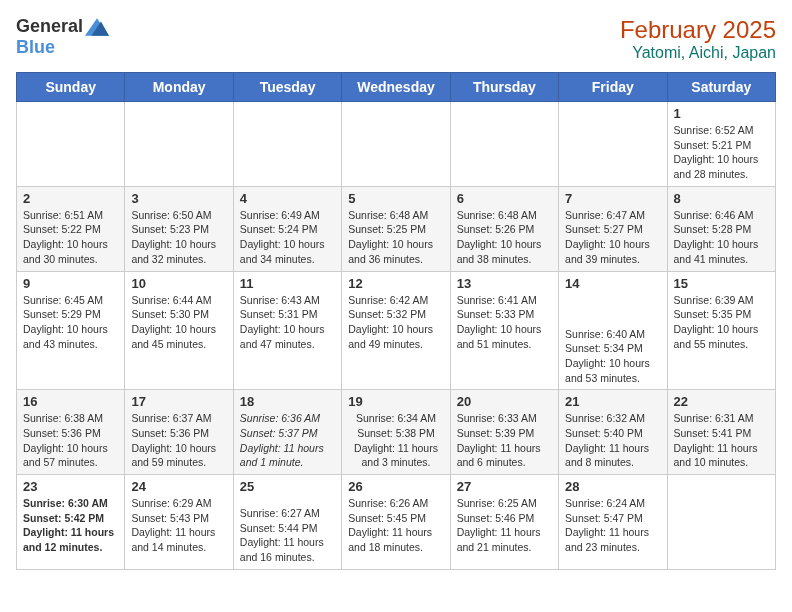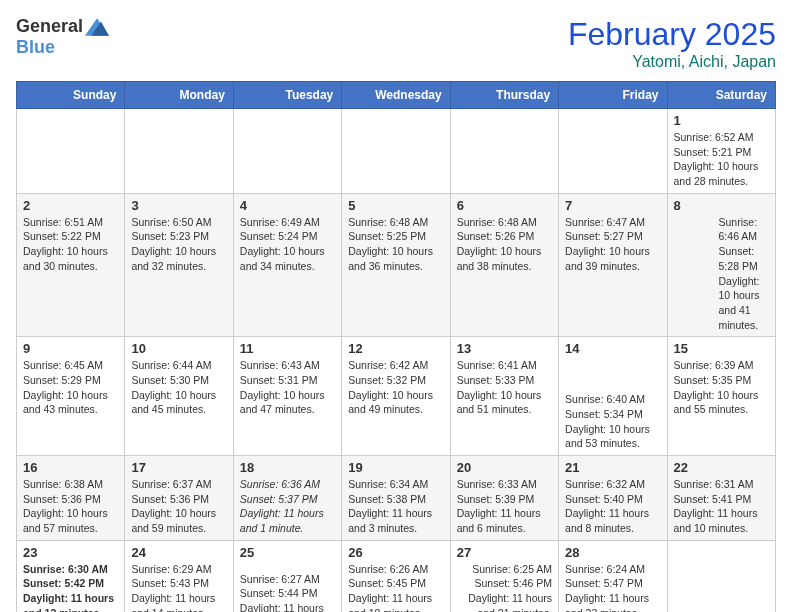--- a/index.html
+++ b/index.html
@@ -32,39 +32,39 @@
     }
     .logo-icon {
       width: 24px;
       height: 20px;
       margin-left: 2px;
     }
     .title-block {
       text-align: right;
     }
     .month-title {
-      font-size: 32px;
+      font-size: 24px;
       font-weight: normal;
-      color: #1d4ed8;
+      color: #c2410c;
     }
     .location-title {
       font-size: 16px;
       color: #0f766e;
     }
     .calendar {
       width: 100%;
       border-collapse: collapse;
       border: 1px solid #ccc;
     }
     .calendar th {
       background-color: #4472C4;
       color: #fff;
-      text-align: right;
+      text-align: center;
       padding: 6px 8px;
-      font-size: 12px;
+      font-size: 14px;
       border: 1px solid #3a5fa0;
     }
     .calendar td {
       vertical-align: top;
       padding: 4px 6px;
       border: 1px solid #ccc;
       width: calc(100% / 7);
       min-height: 80px;
       height: 80px;
       font-size: 11px;
@@ -172,21 +172,21 @@
 Daylight: 10 hours and 38 minutes.</div>
         </td>
         <td>
           <span class="day-number">7</span>
           <div class="day-info" style="white-space: pre-line;">Sunrise: 6:47 AM
 Sunset: 5:27 PM
 Daylight: 10 hours and 39 minutes.</div>
         </td>
         <td>
           <span class="day-number">8</span>
-          <div class="day-info" style="white-space: pre-line; margin-left: 45px;">Sunrise: 6:46 AM
+          <div class="day-info" style="white-space: pre-line;">Sunrise: 6:46 AM
 Sunset: 5:28 PM
 Daylight: 10 hours and 41 minutes.</div>
         </td>
       </tr>
       <tr>
         <td>
           <span class="day-number">9</span>
           <div class="day-info" style="white-space: pre-line;">Sunrise: 6:45 AM
 Sunset: 5:29 PM
 Daylight: 10 hours and 43 minutes.</div>
@@ -242,21 +242,21 @@
 Daylight: 10 hours and 59 minutes.</div>
         </td>
         <td>
           <span class="day-number">18</span>
           <div class="day-info" style="white-space: pre-line; font-style: italic;">Sunrise: 6:36 AM
 Sunset: 5:37 PM
 Daylight: 11 hours and 1 minute.</div>
         </td>
         <td>
           <span class="day-number">19</span>
-          <div class="day-info" style="white-space: pre-line;">Sunrise: 6:34 AM
+          <div class="day-info" style="white-space: pre-line; text-align: center;">Sunrise: 6:34 AM
 Sunset: 5:38 PM
 Daylight: 11 hours and 3 minutes.</div>
         </td>
         <td>
           <span class="day-number">20</span>
           <div class="day-info" style="white-space: pre-line;">Sunrise: 6:33 AM
 Sunset: 5:39 PM
 Daylight: 11 hours and 6 minutes.</div>
         </td>
         <td>
@@ -292,21 +292,21 @@
 Daylight: 11 hours and 16 minutes.</div>
         </td>
         <td>
           <span class="day-number">26</span>
           <div class="day-info" style="white-space: pre-line;">Sunrise: 6:26 AM
 Sunset: 5:45 PM
 Daylight: 11 hours and 18 minutes.</div>
         </td>
         <td>
           <span class="day-number">27</span>
-          <div class="day-info" style="white-space: pre-line; text-align: right;">Sunrise: 6:25 AM
+          <div class="day-info" style="white-space: pre-line;">Sunrise: 6:25 AM
 Sunset: 5:46 PM
 Daylight: 11 hours and 21 minutes.</div>
         </td>
         <td>
           <span class="day-number">28</span>
           <div class="day-info" style="white-space: pre-line;">Sunrise: 6:24 AM
 Sunset: 5:47 PM
 Daylight: 11 hours and 23 minutes.</div>
         </td>
         <td class="empty-cell"></td>

